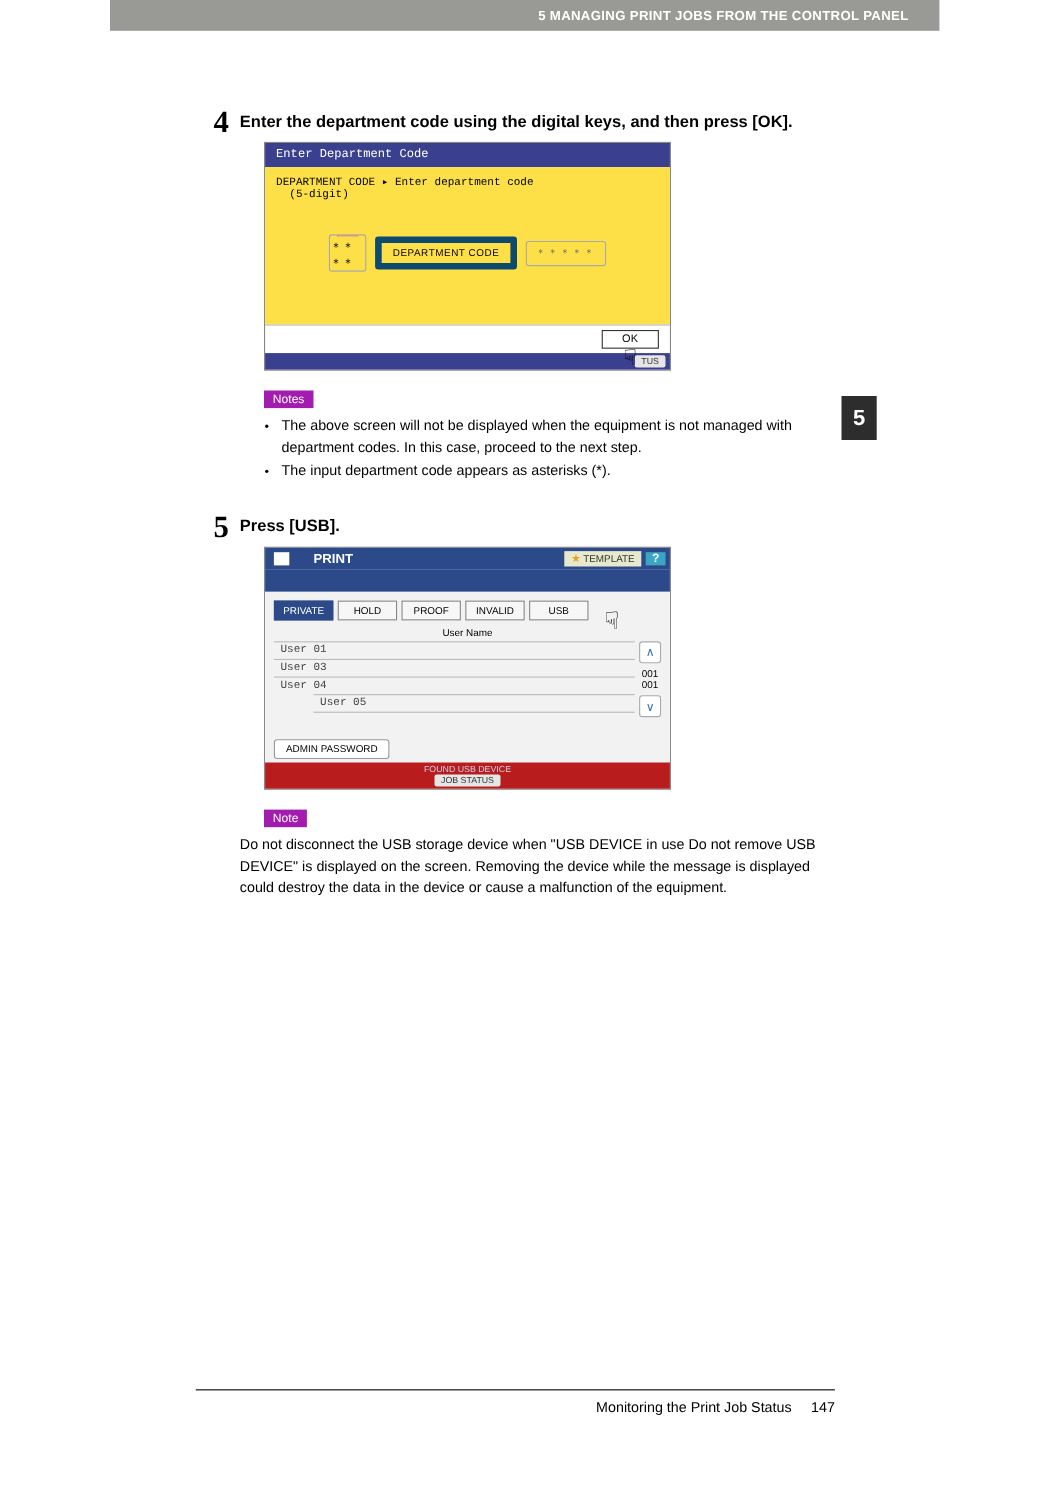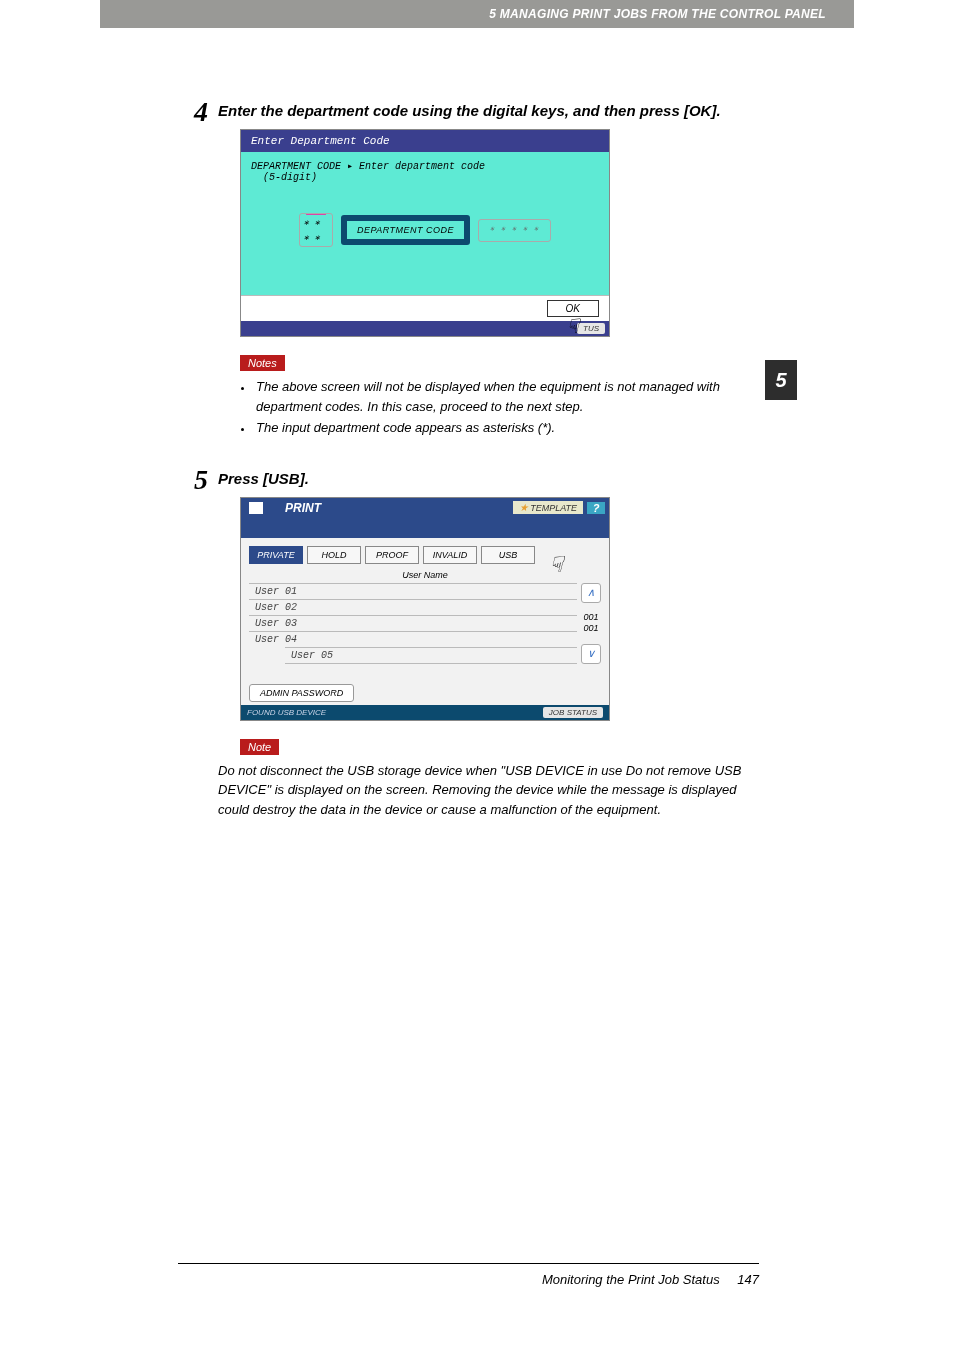--- a/index.html
+++ b/index.html
@@ -1,42 +1,42 @@
 <!DOCTYPE html>
 <html><head>
 <meta charset="utf-8">
 <style>
   * { box-sizing: border-box; margin: 0; padding: 0; }
   body { font-family: Arial, Helvetica, sans-serif; font-size: 13px; color: #000; background: #fff; }
-  .page { width: 754px; height: 1351px; margin: 0 auto; position: relative; font-style: italic; }
+  .page { width: 754px; height: 1351px; margin: 0 auto; position: relative; }
   .top-bar { background: #999996; color: #fff; font-size: 12px; font-weight: bold; text-align: right; padding: 7px 28px 7px 0; letter-spacing: 0.3px; }
   .side-tab { position: absolute; right: 57px; top: 360px; width: 32px; height: 40px; background: #2d2d2d; color: #fff; display: flex; align-items: center; justify-content: center; font-size: 20px; font-weight: bold; }
   .content { padding: 70px 95px 0 78px; }
   .step { display: flex; align-items: flex-start; margin-bottom: 10px; }
   .step-num { font-size: 28px; font-weight: bold; width: 40px; text-align: right; padding-right: 10px; line-height: 1; font-family: "Times New Roman", serif; }
   .step-body { flex: 1; padding-top: 4px; }
   .step-title { font-weight: bold; font-size: 15px; margin-bottom: 10px; }
 
   .screenshot { width: 370px; border: 1px solid #888; margin: 8px 0 12px 22px; background:#fff; }
   .ss-title { background: #3a3f8e; color:#fff; font-family: "Courier New", monospace; font-size:11px; padding:5px 10px; }
-  .ss-body { background:#5eead4; padding:6px 8px 0; }
+  .ss-body { background:#fde047; padding:6px 8px 0; }
   .ss-instr { font-family:"Courier New",monospace; font-size:10px; padding:2px 2px 10px; }
   .ss-code-row { display:flex; align-items:center; justify-content:center; gap:8px; padding:20px 0 48px; }
   .card-icon { width:34px; height:34px; border:1px solid #aaa; border-radius:3px; display:flex; flex-direction:column; align-items:center; justify-content:center; font-size:9px; }
   .card-icon .top { width:20px; height:10px; border:1px solid #d4a; border-radius:4px 4px 0 0; border-bottom:none;}
   .ast { font-family:"Courier New",monospace; font-size:11px; margin-top:2px;}
   .label-box { border:6px solid #0c4a6e; border-radius:3px; padding:4px 10px; font-size:9px; letter-spacing:0.5px; }
   .val-box { border:1px solid #aaa; border-radius:3px; padding:4px 8px; font-size:9px; letter-spacing:2px; color:#666; min-width:48px; text-align:center; }
   .ss-ok-row { border-top:1px solid #bbb; display:flex; justify-content:flex-end; padding:4px 10px 4px; }
   .ok-btn { border:1px solid #333; padding:2px 18px; font-size:10px; }
   .ss-status { background:#3a3f8e; color:#ccc; font-size:8px; display:flex; justify-content:flex-end; padding:2px 4px; position:relative; }
   .status-chip { background:#e6e6e6; color:#333; padding:1px 6px; font-size:8px; border-radius:2px; }
   .hand-cursor { position:absolute; right:30px; bottom:-2px; font-size:20px; color:#000; }
 
-  .notes-badge { background:#b91c1c; color:#fff; font-size:11px; padding:2px 8px; display:inline-block; margin:6px 0 6px 22px; }
+  .notes-badge { background:#a21caf; color:#fff; font-size:11px; padding:2px 8px; display:inline-block; margin:6px 0 6px 22px; }
   .bullets { padding-left: 36px; margin-bottom:18px; }
   .bullets li { list-style: disc; font-size:13px; line-height:1.5; margin-bottom:2px; padding-left:2px; }
   .bullets li::marker { font-size:11px; }
 
   .ss2 { width:370px; border:1px solid #888; margin:8px 0 12px 22px; }
   .ss2-head { background:#2c4a8a; color:#fff; display:flex; align-items:center; justify-content:space-between; padding:3px 4px 3px 8px; font-size:12px; }
   .ss2-head-left { display:flex; align-items:center; gap:22px; font-weight:bold; }
   .print-icon { width:14px; height:12px; background:#fff; position:relative; }
   .tmpl { display:flex; align-items:center; gap:4px; }
   .tmpl-btn { background:#e8e8cc; font-size:9px; padding:1px 6px; color:#333; display:flex; align-items:center; gap:2px; }
@@ -51,21 +51,21 @@
   .col-label { font-size:9px; text-align:center; padding:2px 0 3px; }
   .list-area { display:flex; }
   .list { flex:1; }
   .list-row { border-top:1px solid #bbb; font-family:"Courier New",monospace; font-size:10px; padding:2px 6px; color:#444; }
   .list-row:last-child { border-bottom:1px solid #bbb;margin-left:36px; }
   .scroll-col { width:24px; display:flex; flex-direction:column; align-items:center; justify-content:space-between; padding:0 0 0 4px; }
   .scroll-btn { width:20px; height:20px; border:1px solid #aaa; border-radius:3px; display:flex; align-items:center; justify-content:center; font-size:11px; color:#3a72c4; background:#fff; }
   .scroll-num { font-size:9px; text-align:center; line-height:1.2; padding:4px 0; }
   .admin-row { margin-top:20px; }
   .admin-btn { border:1px solid #999; border-radius:3px; background:#fff; font-size:9px; padding:3px 10px; }
-  .ss2-status { background:#0c4a6e; color:#cbd4e8; font-size:8px; display:flex; justify-content:space-between; padding:2px 6px; align-items:center; }
+  .ss2-status { background:#b91c1c; color:#cbd4e8; font-size:8px; display:flex; justify-content:space-between; padding:2px 6px; align-items:center;flex-direction:column; }
 
   .note-text { font-size:13px; line-height:1.5; margin-left:0; }
 
   .footer { position:absolute; bottom:64px; left:78px; right:95px; border-top:1px solid #000; padding-top:8px; text-align:right; font-size:13px; }
   .footer .pg { margin-left:14px;text-align:center; }
 </style>
 </head>
 <body>
 
 <div class="page">
@@ -138,21 +138,20 @@
               <div class="tab">HOLD</div>
               <div class="tab">PROOF</div>
               <div class="tab">INVALID</div>
               <div class="tab">USB</div>
               <span class="hand2">☟</span>
             </div>
             <div class="col-label">User Name</div>
             <div class="list-area">
               <div class="list">
                 <div class="list-row">User 01</div>
-                <div class="list-row">User 02</div>
                 <div class="list-row">User 03</div>
                 <div class="list-row">User 04</div>
                 <div class="list-row">User 05</div>
               </div>
               <div class="scroll-col">
                 <div class="scroll-btn">∧</div>
                 <div class="scroll-num">
                   <span>001</span><br>
                   <span>001</span>
                 </div>

